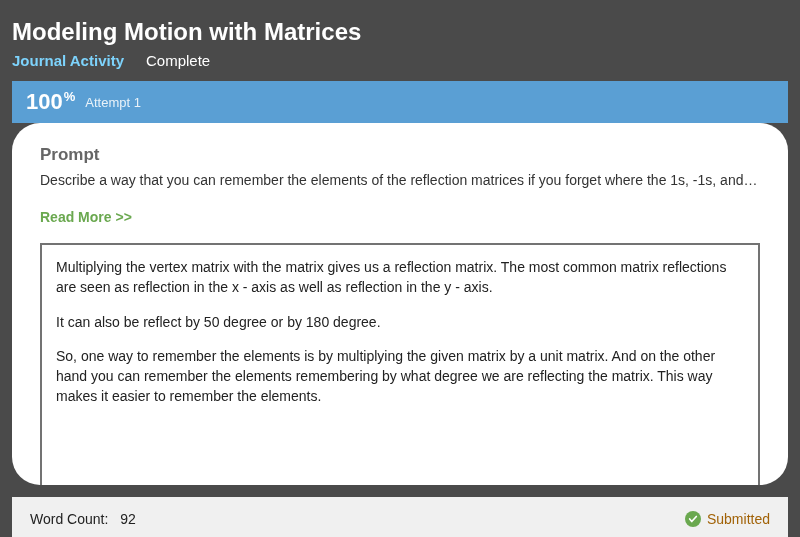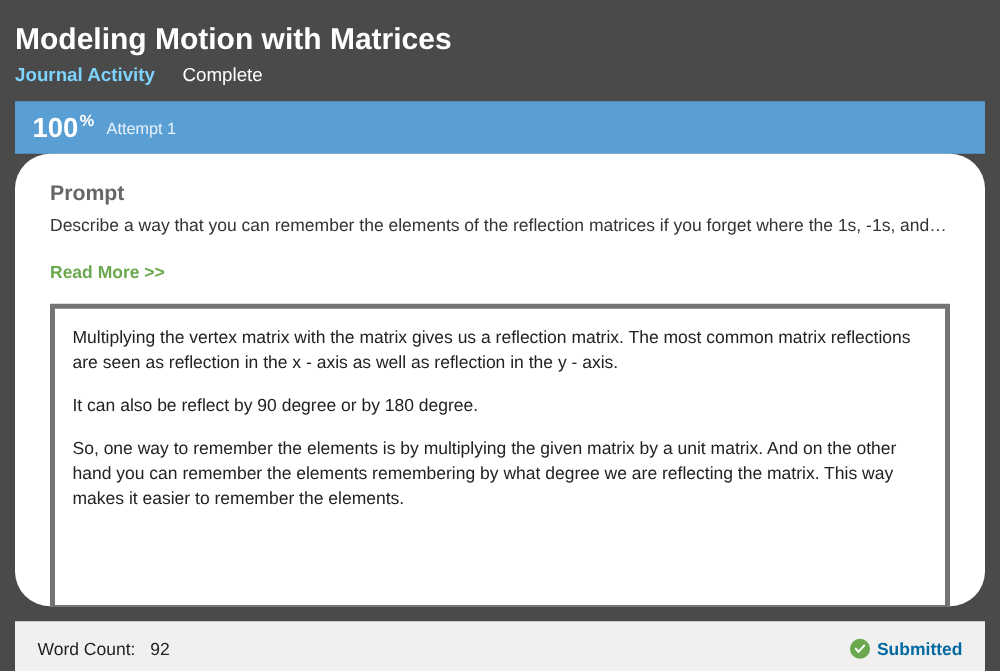--- a/index.html
+++ b/index.html
@@ -59,21 +59,21 @@
     }
     .read-more {
       color: #6aa84f;
       font-size: 14px;
       font-weight: 700;
       margin: 18px 0 18px 0;
       cursor: pointer;
       display: inline-block;
     }
     .response-box {
-      border: 4px solid #737373;
+      border: 2px solid #737373;
       padding: 12px 14px;
       font-size: 14px;
       color: #222;
       line-height: 1.45;
       height: 245px;
     }
     .response-box p { margin-bottom: 14px; }
     .response-box p:last-child { margin-bottom: 0; }
     .footer {
       background: #f0f0f0;
@@ -84,22 +84,21 @@
       align-items: center;
       font-size: 14px;
     }
     .word-count { color: #222; }
     .word-count .wc-label { margin-right: 8px; }
     .word-count .wc-value { font-weight: 400; }
     .submitted {
       display: flex;
       align-items: flex-start;
       gap: 6px;
-      color: #0369a1;
-      font-weight: bold;
+      color: #a16207;
     }
     .check-icon {
       width: 16px; height: 16px;
       background: #6aa84f;
       border-radius: 50%;
       display: inline-flex;
       align-items: center;
       justify-content: center;
     }
     .check-icon svg { width: 10px; height: 10px; display: block; }
@@ -121,21 +120,21 @@
   </span>
   <span class="attempt">Attempt 1</span>
 </div>
 
 <div class="content-wrapper">
   <div class="prompt-heading">Prompt</div>
   <div class="prompt-text">Describe a way that you can remember the elements of the reflection matrices if you forget where the 1s, -1s, and 0s belo…</div>
   <div class="read-more">Read More &gt;&gt;</div>
   <div class="response-box">
     <p>Multiplying the vertex matrix with the matrix gives us a reflection matrix. The most common matrix reflections are seen as reflection in the x - axis as well as reflection in the y - axis.</p>
-    <p>It can also be reflect by  90 degree or by 180 degree.</p>
+    <p>It can also be reflect by  50 degree or by 180 degree.</p>
     <p>So, one way to remember the elements is by multiplying the given matrix by a unit matrix. And on the other hand you can remember the elements remembering by what degree we are reflecting the matrix. This way makes it easier to remember the elements.</p>
   </div>
 </div>
 
 <div class="footer">
   <div class="word-count">
     <span class="wc-label">Word Count:</span>
     <span class="wc-value">92</span>
   </div>
   <div class="submitted">

